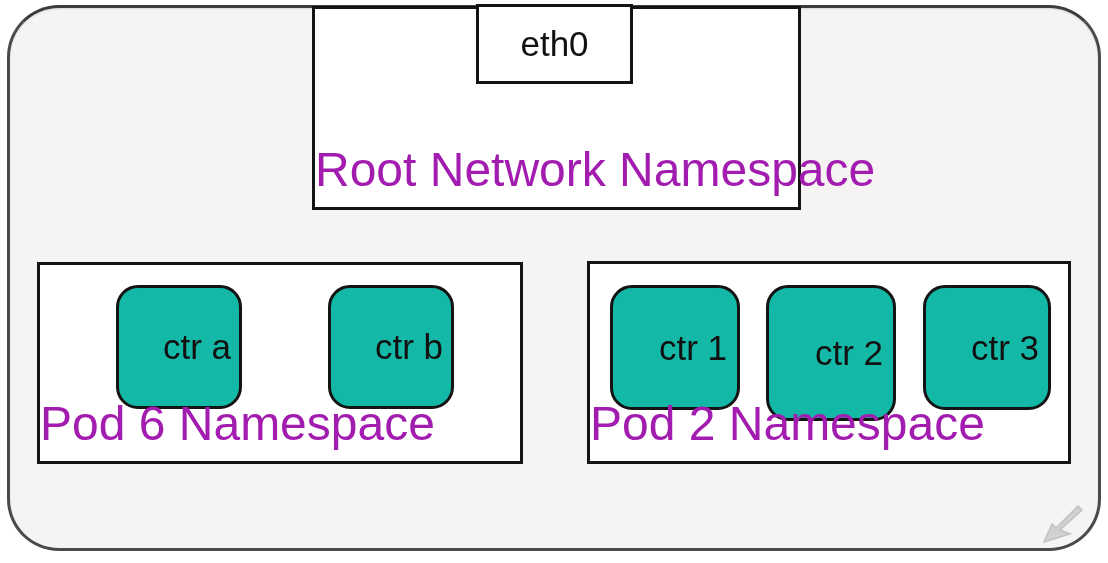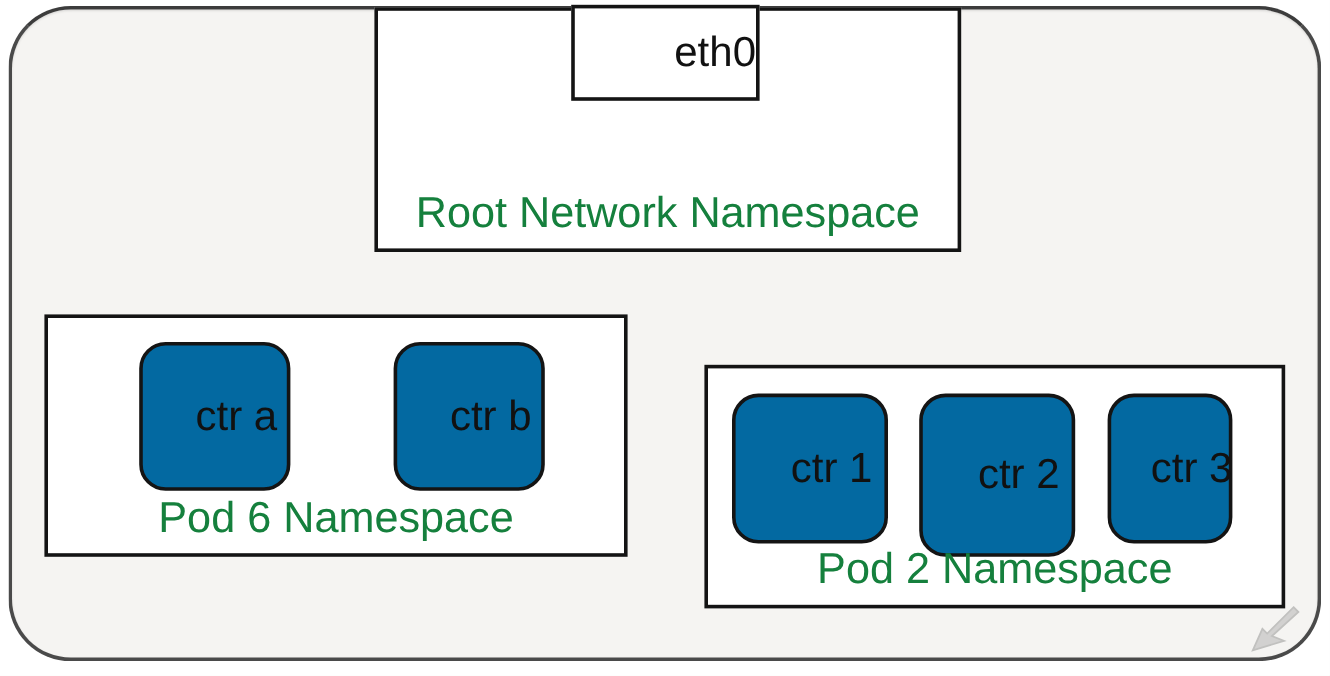--- a/index.html
+++ b/index.html
@@ -42,63 +42,62 @@
     width: 489px;
     height: 204px;
   }
   .eth0-box {
     left: 476px;
     top: 4px;
     width: 157px;
     height: 80px;
     display: flex;
     align-items: center;
-    justify-content: flex-end;
+    justify-content: center;
   }
   .ns-label {
     position: absolute;
     left: 0;
     right: 0;
     bottom: 10px;
-    text-align: center;
-    font-size: 36px;
+    font-size: 48px;
     line-height: 1.1;
-    color: #15803d;
+    color: #a21caf;
     white-space: nowrap;
   }
   .small-label {
     font-size: 35px;
     color: #111;
     white-space: nowrap;
   }
   .pod {
     top: 262px;
     height: 202px;
   }
   .pod-1 { left: 37px;  width: 486px; }
-  .pod-2 { left: 587px; width: 484px; height: 203px; top: 261px; margin-top: 43px; }
+  .pod-2 { left: 587px; width: 484px; height: 203px; top: 261px; }
   .ctr {
     position: absolute;
     top: 20px;
     width: 126px;
     height: 124px;
-    background: #0369a1;
+    background: #14b8a6;
     border: 3px solid #141414;
     border-radius: 22px;
     box-sizing: border-box;
     display: flex;
     align-items: center;
     justify-content: center;
     padding-left: 36px;
   }
   .ctr-a { left: 76px; }
   .ctr-b { left: 256px; margin-left: 32px; }
   .ctr-1 { left: 20px;  top: 21px; width: 130px; height: 125px; }
   .ctr-2 { left: 176px; top: 21px; width: 130px; height: 136px; }
-  .ctr-3 { left: 333px; top: 21px; width: 104px; height: 125px; }
+  .ctr-3 { left: 333px; top: 21px; width: 128px; height: 125px; }
   .cursor-artifact {
     position: absolute;
     left: 1038px;
     top: 504px;
     width: 46px;
     height: 46px;
     opacity: 0.38;
     pointer-events: none;
   }
 </style>

